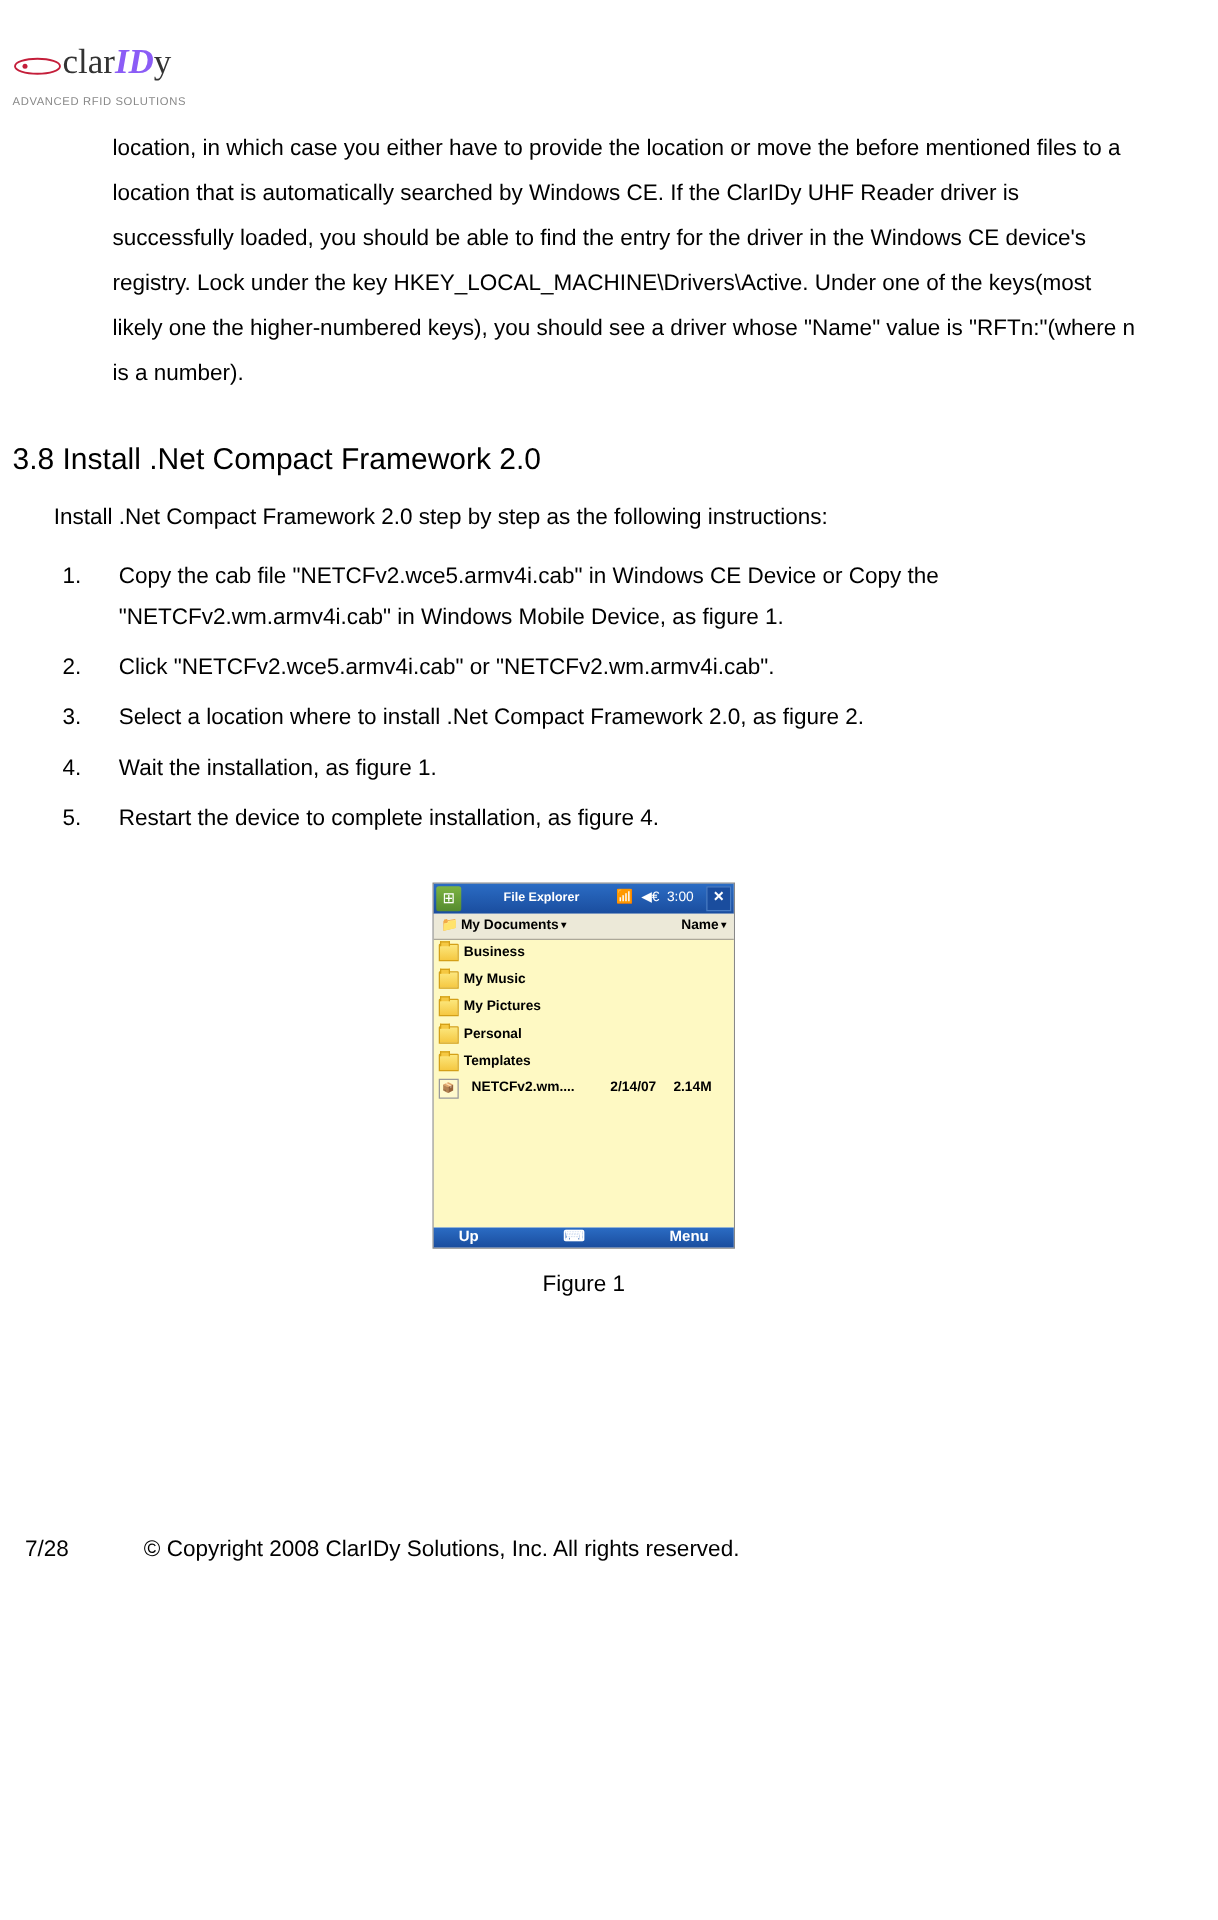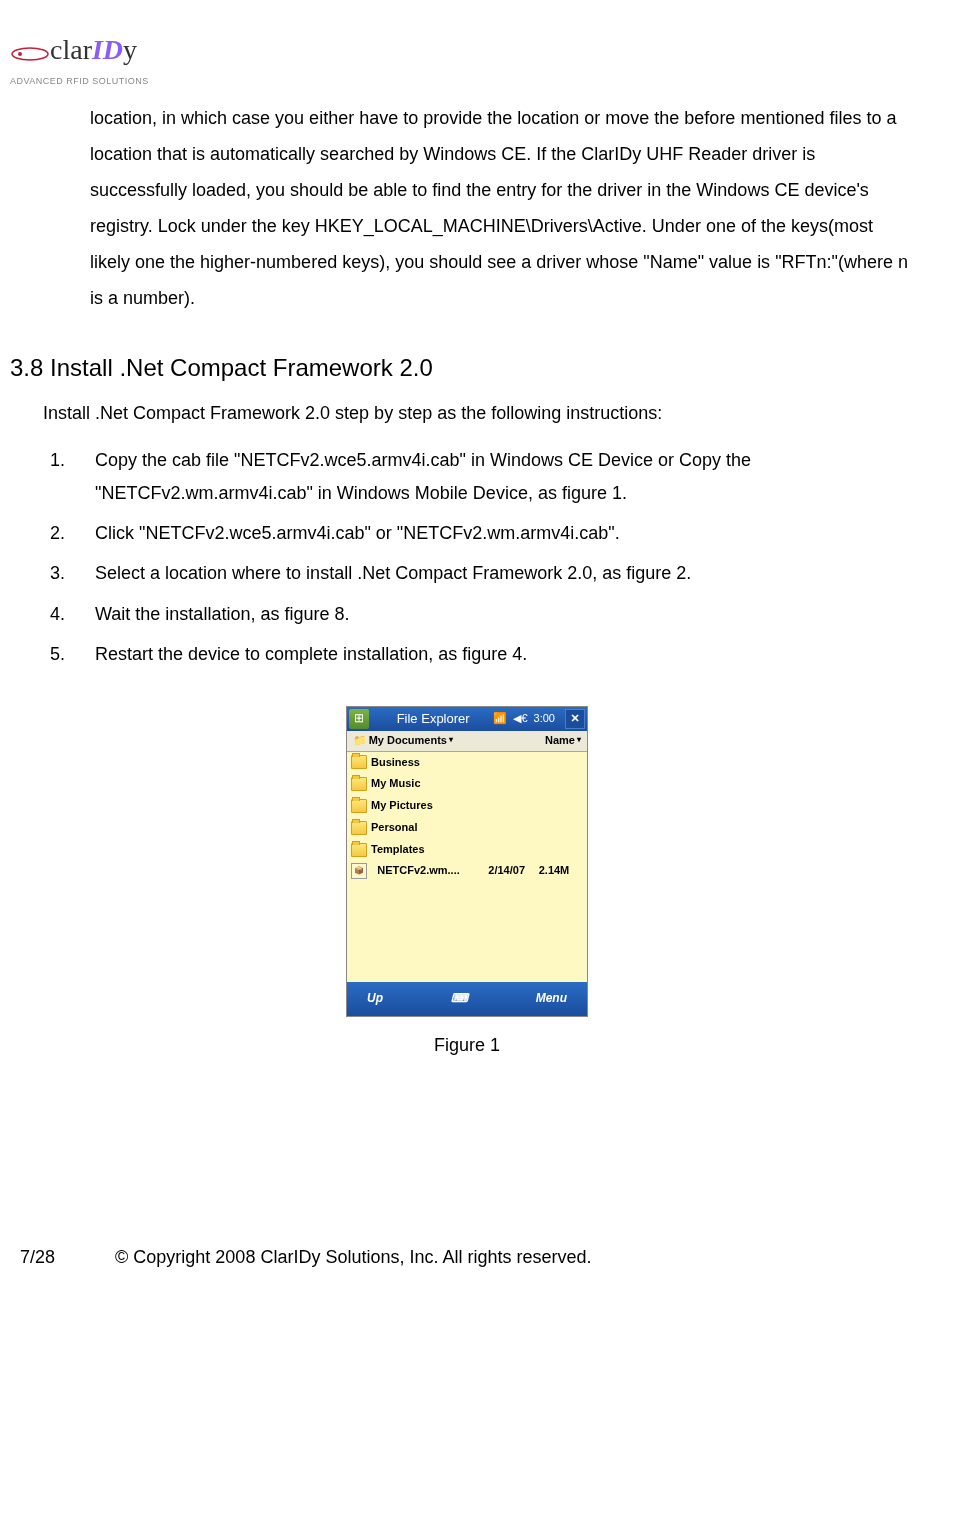--- a/index.html
+++ b/index.html
@@ -123,22 +123,22 @@
       align-items: center;
       justify-content: center;
       border-radius: 2px;
     }
     .flag-icon {
       font-size: 12px;
       color: white;
     }
     .title-text {
       flex: 1;
-      font-weight: normal;
-      font-size: 13px;
+      font-weight: bold;
+      font-size: 10px;
     }
     .titlebar-icons {
       display: flex;
       gap: 6px;
       align-items: center;
       font-size: 11px;
     }
     .close-btn {
       background: #1a4d9e;
       width: 18px;
@@ -210,28 +210,27 @@
       display: flex;
       align-items: center;
       justify-content: center;
     }
     .file-name { flex: 0 0 95px; }
     .file-date { flex: 0 0 55px; text-align: right; }
     .file-size { flex: 1; text-align: center; padding-right: 4px; }
     .bottom-bar {
       background: linear-gradient(to bottom, #2b6cc4, #1a4d9e);
       color: white;
-      height: 34px;
+      height: 16px;
       display: flex;
       align-items: center;
       justify-content: space-between;
       padding: 0 20px;
       font-size: 12px;
       font-weight: bold;
-      font-style: italic;
     }
     .keyboard-icon {
       font-size: 12px;
     }
     .footer {
       margin-top: 180px;
       padding: 0 10px;
       display: flex;
       font-size: 18px;
     }
@@ -266,21 +265,21 @@
     <div class="numbered-item">
       <div class="num">2.</div>
       <div class="item-text">Click "NETCFv2.wce5.armv4i.cab" or "NETCFv2.wm.armv4i.cab".</div>
     </div>
     <div class="numbered-item">
       <div class="num">3.</div>
       <div class="item-text">Select a location where to install .Net Compact Framework 2.0, as figure 2.</div>
     </div>
     <div class="numbered-item">
       <div class="num">4.</div>
-      <div class="item-text">Wait the installation, as figure 8.</div>
+      <div class="item-text">Wait the installation, as figure 1.</div>
     </div>
     <div class="numbered-item">
       <div class="num">5.</div>
       <div class="item-text">Restart the device to complete installation, as figure 4.</div>
     </div>
   </div>
 
   <div class="figure-container">
     <div class="wince-window">
       <div class="wince-titlebar">

